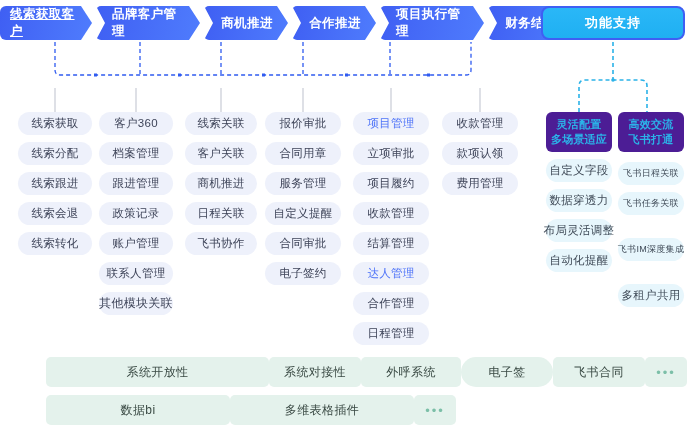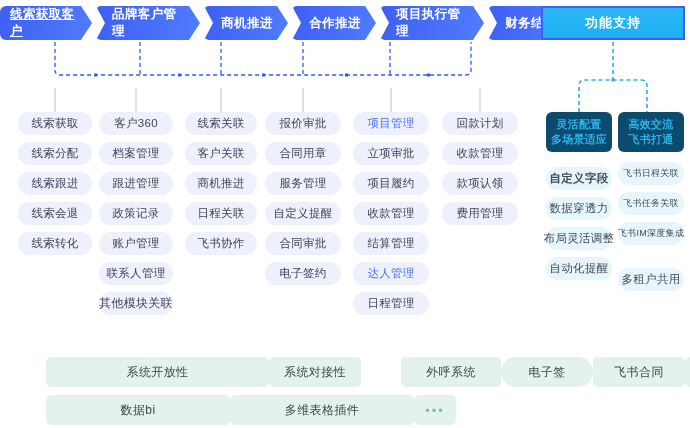--- a/index.html
+++ b/index.html
@@ -28,21 +28,21 @@
     border-radius: 5px 0 0 5px;
     clip-path: polygon(0 0, calc(100% - 11px) 0, 100% 50%, calc(100% - 11px) 100%, 0 100%, 0 100%);
   }
   .stage.first { clip-path: polygon(0 0, calc(100% - 11px) 0, 100% 50%, calc(100% - 11px) 100%, 0 100%); border-radius: 6px 0 0 6px; text-decoration: underline; }
   .stage:not(.first) { clip-path: polygon(0 0, calc(100% - 11px) 0, 100% 50%, calc(100% - 11px) 100%, 0 100%, 9px 50%); padding-left: 16px; }
 
   .support-box {
     position: absolute; left: 541px; top: 6px; width: 144px; height: 34px;
     background: linear-gradient(180deg, #2ab7f7 0%, #1fb0f2 100%);
     border: 2px solid #3f5ff3;
-    border-radius: 0;
+    border-radius: 8px;
     color: #ffffff; font-size: 13px; font-weight: bold;
     display: flex; align-items: center; justify-content: center;
     letter-spacing: 1px;
   }
 
   
   .connectors { position: absolute; left: 0; top: 0; width: 690px; height: 428px; pointer-events: none; }
 
   
   .col { position: absolute; display: flex; flex-direction: column; gap: 7px; }
@@ -57,21 +57,21 @@
     letter-spacing: .3px;
   }
   .pill.small { font-size: 12px; }
   .pill.blue { color: #4f74f8; }
 
   .pill.cyan { background: #e7f6fc; color: #3f4a57; }
   .pill.cyan.tiny { font-size: 9px; }
 
   .head-card {
     width: 66px; height: 40px;
-    background: #0c4a6e;
+    background: #4c1d95;
     border-radius: 6px;
     color: #2bb2e8;
     font-size: 11px; font-weight: bold;
     display: flex; flex-direction: column; align-items: center; justify-content: center;
     line-height: 15px;
     letter-spacing: .2px;
   }
 
   
   .bottom-row { position: absolute; display: flex; gap: 0; padding-left: 28px; }
@@ -182,58 +182,58 @@
         <div class="pill">合同审批</div>
         <div class="pill">电子签约</div>
       </div>
       <div class="col" style="left: 353px; top: 112px; width: 76px;">
         <div class="pill blue">项目管理</div>
         <div class="pill">立项审批</div>
         <div class="pill">项目履约</div>
         <div class="pill">收款管理</div>
         <div class="pill">结算管理</div>
         <div class="pill blue">达人管理</div>
+        <div class="pill">合作管理</div>
         <div class="pill">日程管理</div>
       </div>
       <div class="col" style="left: 442px; top: 112px; width: 76px;">
-        <div class="pill">回款计划</div>
         <div class="pill">收款管理</div>
         <div class="pill">款项认领</div>
         <div class="pill">费用管理</div>
       </div>
     </div>
 
   <div id="support-groups">
       <div class="col" style="left: 546px; top: 112px; width: 66px;">
         <div class="head-card">
           <span>灵活配置</span>
           <span>多场景适应</span>
         </div>
-        <div class="pill cyan" style="margin-top: 8px; font-weight: bold;">自定义字段</div>
+        <div class="pill cyan" style="margin-top: 0;">自定义字段</div>
         <div class="pill cyan" style="margin-top: 0px;">数据穿透力</div>
         <div class="pill cyan" style="margin-top: 0px;">布局灵活调整</div>
         <div class="pill cyan" style="margin-top: 0px;">自动化提醒</div>
       </div>
       <div class="col" style="left: 618px; top: 112px; width: 66px;">
         <div class="head-card">
           <span>高效交流</span>
           <span>飞书打通</span>
         </div>
         <div class="pill cyan tiny" style="margin-top: 3px;">飞书日程关联</div>
         <div class="pill cyan tiny" style="margin-top: 0px;">飞书任务关联</div>
-        <div class="pill cyan tiny" style="margin-top: 0px;">飞书IM深度集成</div>
+        <div class="pill cyan tiny" style="margin-top: 16px;">飞书IM深度集成</div>
         <div class="pill cyan" style="margin-top: 16px;">多租户共用</div>
       </div>
     </div>
 
   <div id="bottom">
       <div class="bottom-row" style="left: 18px; top: 357px;">
         <div class="bcard" style="width: 223px;">系统开放性</div>
         <div class="bcard" style="width: 92px;">系统对接性</div>
-        <div class="bcard" style="width: 100px; margin-left: 40px;">外呼系统</div>
+        <div class="bcard" style="width: 100px;">外呼系统</div>
         <div class="bcard" style="width: 92px; border-radius: 15px;">电子签</div>
         <div class="bcard" style="width: 92px;">飞书合同</div>
         <div class="bcard dots" style="width: 42px;">•••</div>
       </div>
       <div class="bottom-row" style="left: 18px; top: 395px;">
         <div class="bcard" style="width: 184px;">数据bi</div>
         <div class="bcard" style="width: 184px;">多维表格插件</div>
         <div class="bcard dots" style="width: 42px;">•••</div>
       </div>
     </div>

